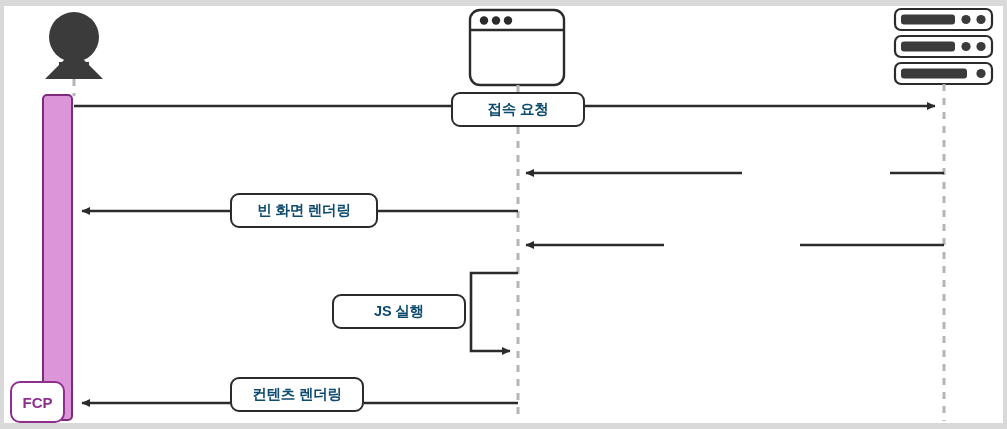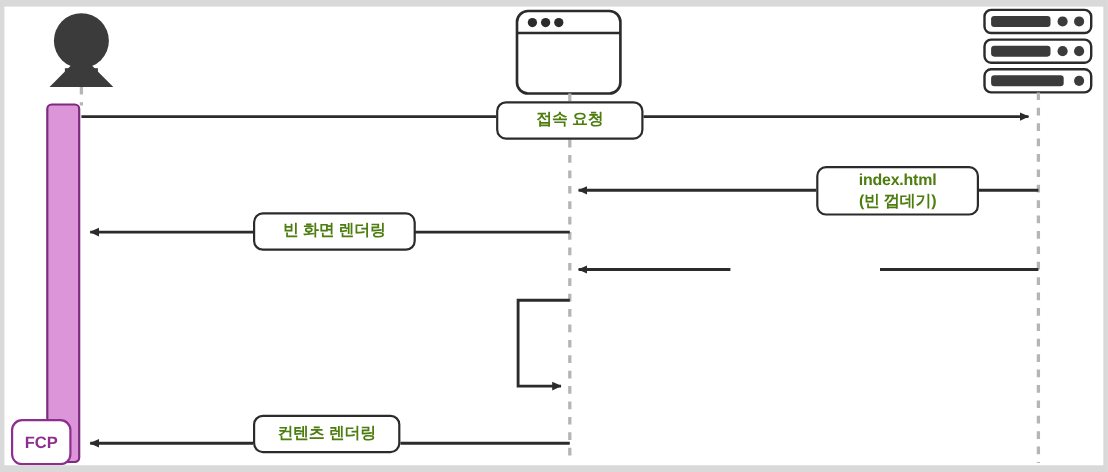--- a/index.html
+++ b/index.html
@@ -35,21 +35,21 @@
     box-sizing: border-box;
     background: #ffffff;
     border: 2px solid #2b2b2b;
     border-radius: 9px;
     display: flex;
     align-items: center;
     justify-content: center;
     text-align: center;
     font-weight: bold;
     font-size: 14.5px;
-    color: #4d7c0f;
+    color: #0c4a6e;
     line-height: 1.25;
     letter-spacing: -0.2px;
     z-index: 6;
   }
   .node-box span { display: block; white-space: pre; }
   .fcp-badge {
     position: absolute;
     box-sizing: border-box;
     background: #ffffff;
     border: 2px solid #8e2f8e;
@@ -153,28 +153,27 @@
   <div class="activation" style="left:38px; top:88px; width:31px; height:327px;"></div>
 
   <div class="fcp-badge" style="left:6px; top:375px; width:55px; height:42px;">
     <span>FCP</span>
   </div>
 
   <div class="node-box" style="left:447px; top:86px; width:134px; height:35px;">
     <span>접속 요청</span>
   </div>
 
-  <div class="node-box" style="left:738px; top:145px; width:148px; height:45px; flex-direction:column;">
-    <span>index.html</span>
-    <span>(빈 껍데기)</span>
-  </div>
 
   <div class="node-box" style="left:226px; top:187px; width:148px; height:35px;">
     <span>빈 화면 렌더링</span>
   </div>
 
 
+  <div class="node-box" style="left:328px; top:288px; width:134px; height:35px;">
+    <span>JS 실행</span>
+  </div>
 
   <div class="node-box" style="left:226px; top:371px; width:134px; height:35px;">
     <span>컨텐츠 렌더링</span>
   </div>
 
 </div>
 
 </body></html>

